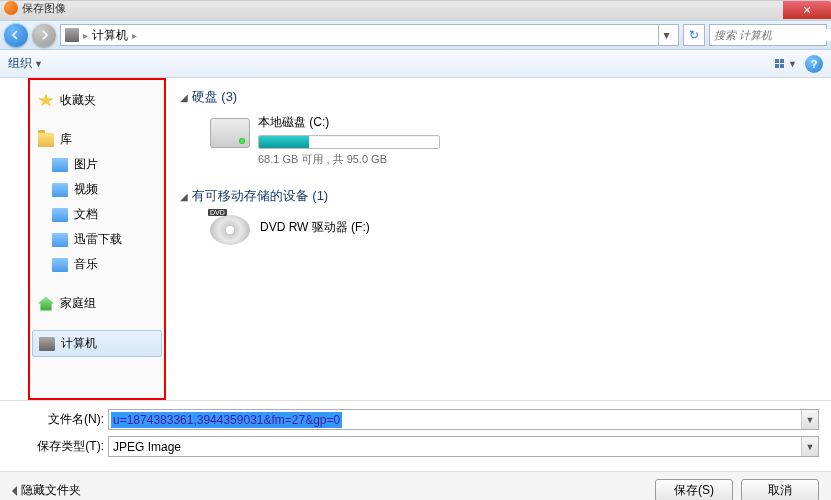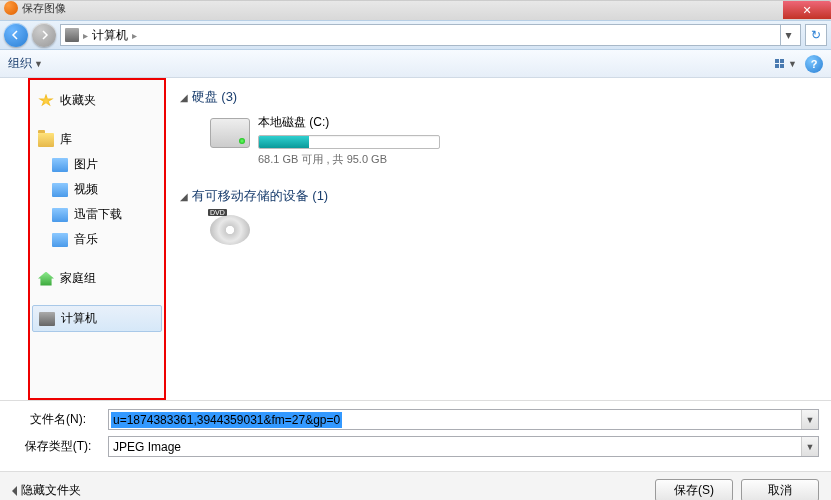--- a/index.html
+++ b/index.html
@@ -58,23 +58,23 @@
 .dvd-icon::before { content:'DVD'; position:absolute; top:-6px; left:-2px; font-size:7px; background:#444; color:#fff; padding:0 2px; border-radius:1px; }
 .drive-info { flex: 1; }
 .drive-name { color: #000; font-size: 12px; margin-bottom: 4px; }
 .drive-bar { height: 14px; background: #fff; border: 1px solid #bcbcbc; border-radius: 2px; margin-bottom: 3px; overflow: hidden; box-shadow: inset 0 1px 1px rgba(0,0,0,.05); }
 .drive-fill { height: 100%; background: linear-gradient(#2fd0d0,#0a9a9a); }
 .drive-text { color: #6a6a6a; font-size: 11px; }
 .device-row { display: flex; align-items: center; gap: 10px; margin-left: 30px; }
 
 .bottom { border-top: 1px solid #ddd; padding: 8px 12px; }
 .field-row { display: flex; align-items: center; margin-bottom: 6px; }
-.field-label { width: 96px; text-align: center; padding-right: 4px; font-size: 12px; }
+.field-label { width: 96px; text-align: right; padding-right: 4px; font-size: 12px; }
 .field-combo { flex: 1; height: 21px; border: 1px solid #abadb3; background: #fff; display: flex; align-items: center; position: relative; }
-.field-combo .sel { background: #3399ff; color: #000000; padding: 1px 2px; font-size: 12px; margin-left: 2px; }
+.field-combo .sel { background: #3399ff; color: #4c1d95; padding: 1px 2px; font-size: 12px; margin-left: 2px; }
 .field-combo .plain { padding: 0 4px; font-size: 12px; }
 .combo-arrow { width: 17px; height: 100%; border-left: 1px solid #ccc; background: linear-gradient(#f5f5f5,#e0e0e0); display: flex; align-items: center; justify-content: center; color: #555; font-size: 9px; position: absolute; right: 0; }
 
 .footer { border-top: 1px solid #ddd; height: 38px; display: flex; align-items: center; justify-content: space-between; padding: 0 12px; background: #f4f4f4; }
 .hide-folders { display: flex; align-items: center; gap: 4px; font-size: 12px; cursor: default; }
 .hf-arrow { display:inline-block; width:0; height:0; border-top:5px solid transparent; border-bottom:5px solid transparent; border-right:5px solid #555; }
 .btn-row { display: flex; gap: 8px; }
 .btn { width: 78px; height: 23px; border: 1px solid #9a9a9a; background: linear-gradient(#fdfdfd,#e6e6e6); border-radius: 3px; font-size: 12px; cursor: default; display: flex; align-items: center; justify-content: center; }
 </style>
 </head>
@@ -101,20 +101,24 @@
     </div>
   <div class="breadcrumb">
     <span class="bc-icon"></span>
     <span class="bc-sep">▸</span>
     <span>计算机</span>
     <span class="bc-sep">▸</span>
     <span style="flex:1"></span>
     <span class="bc-dropdown">▾</span>
   </div>
   <div class="refresh-btn">↻</div>
+  <div class="search-box">
+    <input placeholder="搜索 计算机" style="">
+
+  </div>
 </div>
 
 <div class="toolbar">
   <div class="toolbar-left">
     <span class="toolbar-text">组织</span>
     <span class="toolbar-arrow">▼</span>
   </div>
   <div class="toolbar-right">
     <div class="view-btn">
       <div style="display:grid;grid-template-columns:repeat(2,4px);gap:1px">
@@ -140,20 +144,24 @@
         <span class="sb-icon i-folder"></span>
         <span>库</span>
       </div>
     <div class="sb-item indent">
         <span class="sb-icon i-lib"></span>
         <span>图片</span>
       </div>
     <div class="sb-item indent">
         <span class="sb-icon i-lib"></span>
         <span>视频</span>
+      </div>
+    <div class="sb-item indent">
+        <span class="sb-icon i-lib"></span>
+        <span>文档</span>
       </div>
     <div class="sb-item indent">
         <span class="sb-icon i-lib"></span>
         <span>迅雷下载</span>
       </div>
     <div class="sb-item indent">
         <span class="sb-icon i-lib"></span>
         <span>音乐</span>
       </div>
     <div class="sb-spacer"></div>
@@ -186,20 +194,21 @@
           </div>
         </div>
       </div>
 
     <div class="section-header">
       <span class="sh-arrow">◢</span>
       <span>有可移动存储的设备 (1)</span>
     </div>
     <div class="device-row">
       <div class="dvd-icon"></div>
+      <div class="drive-name">DVD RW 驱动器 (F:)</div>
     </div>
   </div>
 </div>
 
 <div class="bottom">
   <div class="field-row">
     <div class="field-label">文件名(N):</div>
     <div class="field-combo">
       <span class="sel">u=1874383361,3944359031&amp;fm=27&amp;gp=0</span>
       <span class="combo-arrow">▼</span>

